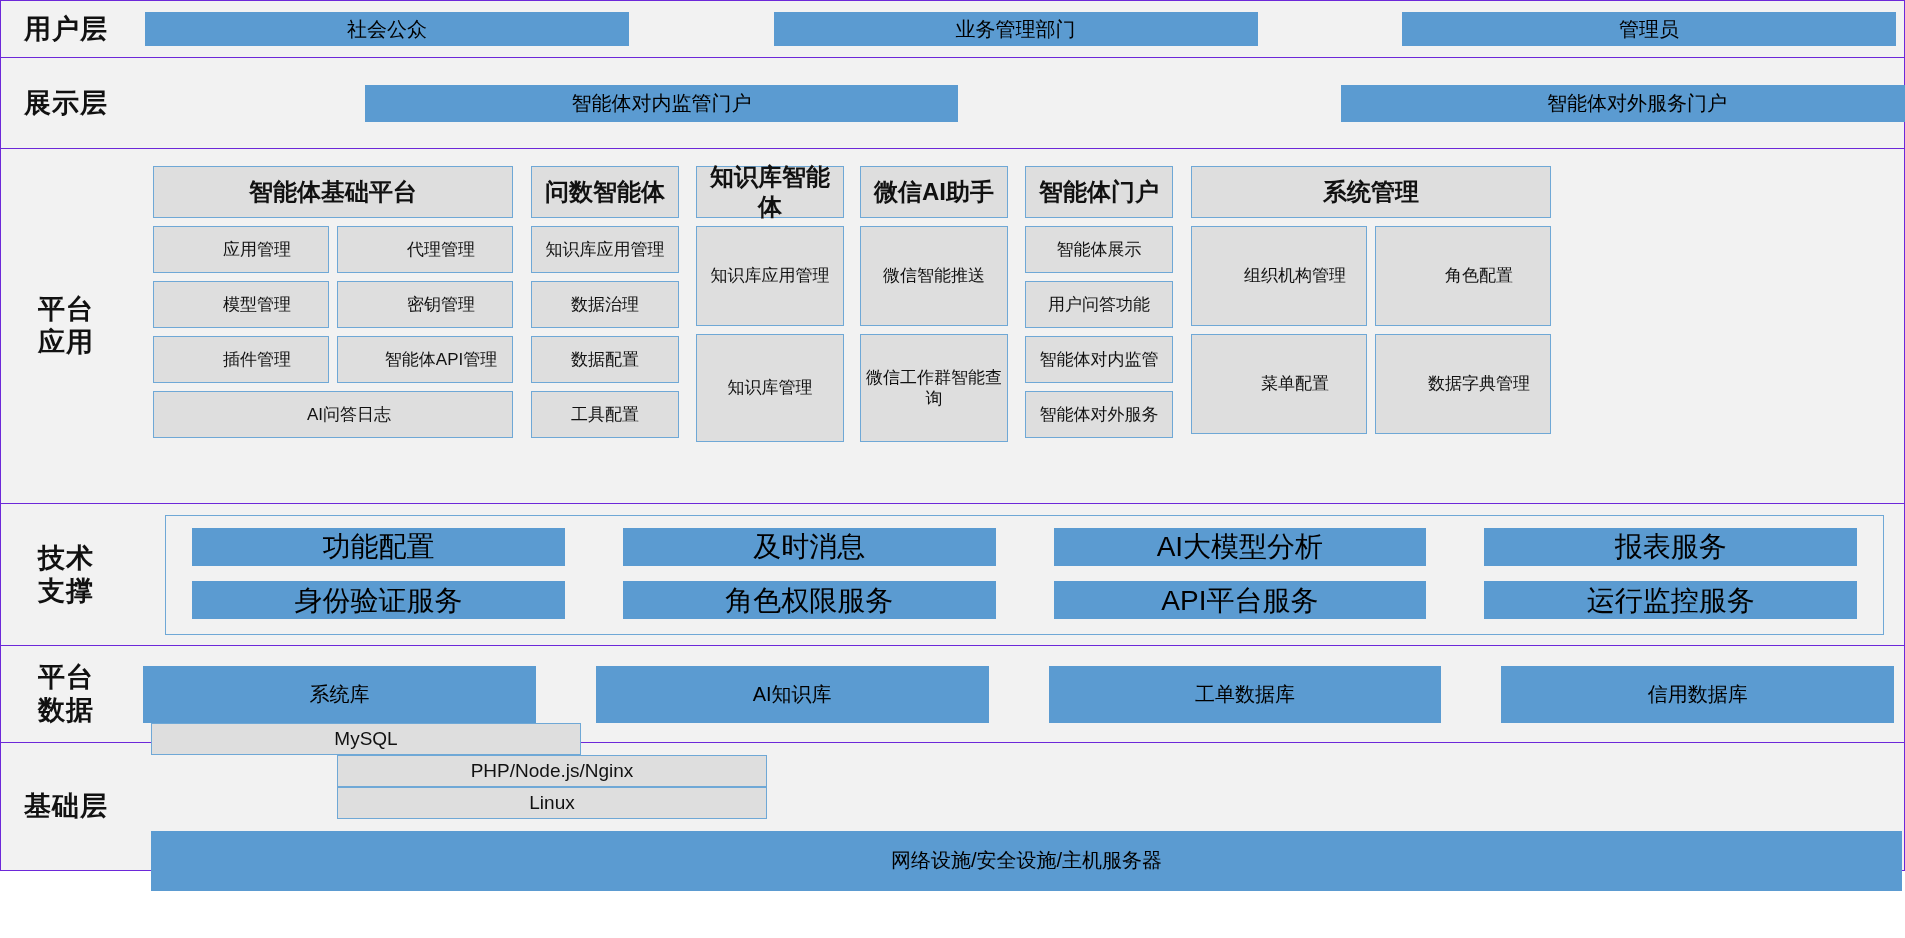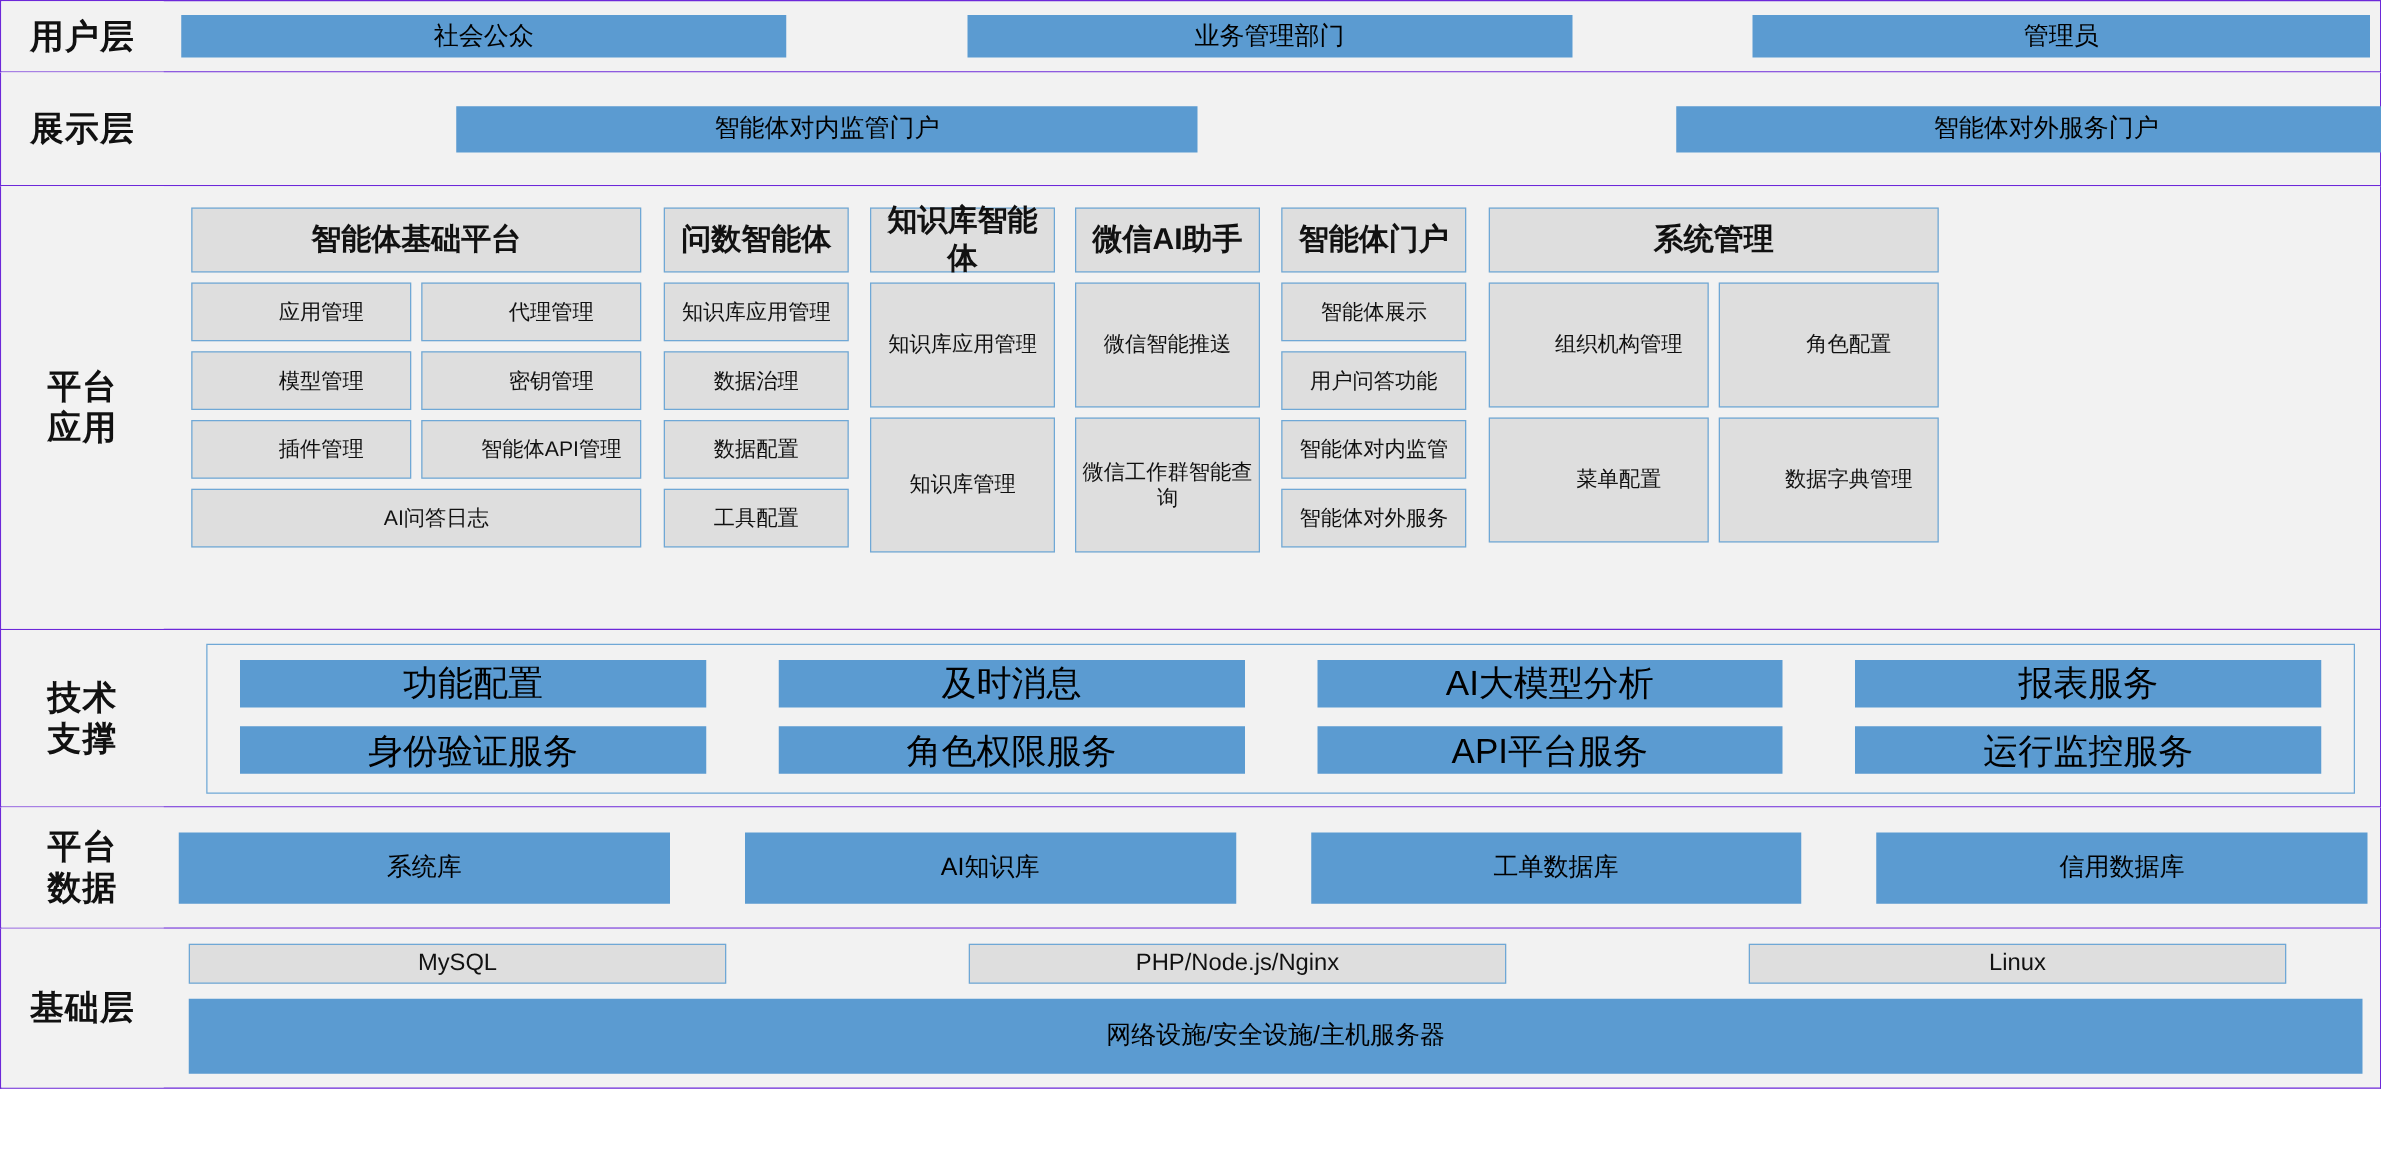--- a/index.html
+++ b/index.html
@@ -173,20 +173,21 @@
   #layer-infra { height: 128px; }
   #layer-infra .band-body {
     flex-direction: column;
     justify-content: center;
     padding: 0 10px 0 12px;
     gap: 12px;
   }
   .infra-row {
     width: 100%;
     display: flex;
+    flex-direction: column;
   }
   .infra-row .grey { height: 32px; font-size: 19px; }
   .i0 { width: 430px; margin-left: 8px; }
   .i1 { width: 430px; margin-left: 194px; }
   .i2 { width: 430px; margin-left: 194px; }
   .infra-wide {
     width: 100%;
     margin-left: 8px;
     margin-right: 4px;
     height: 60px;

